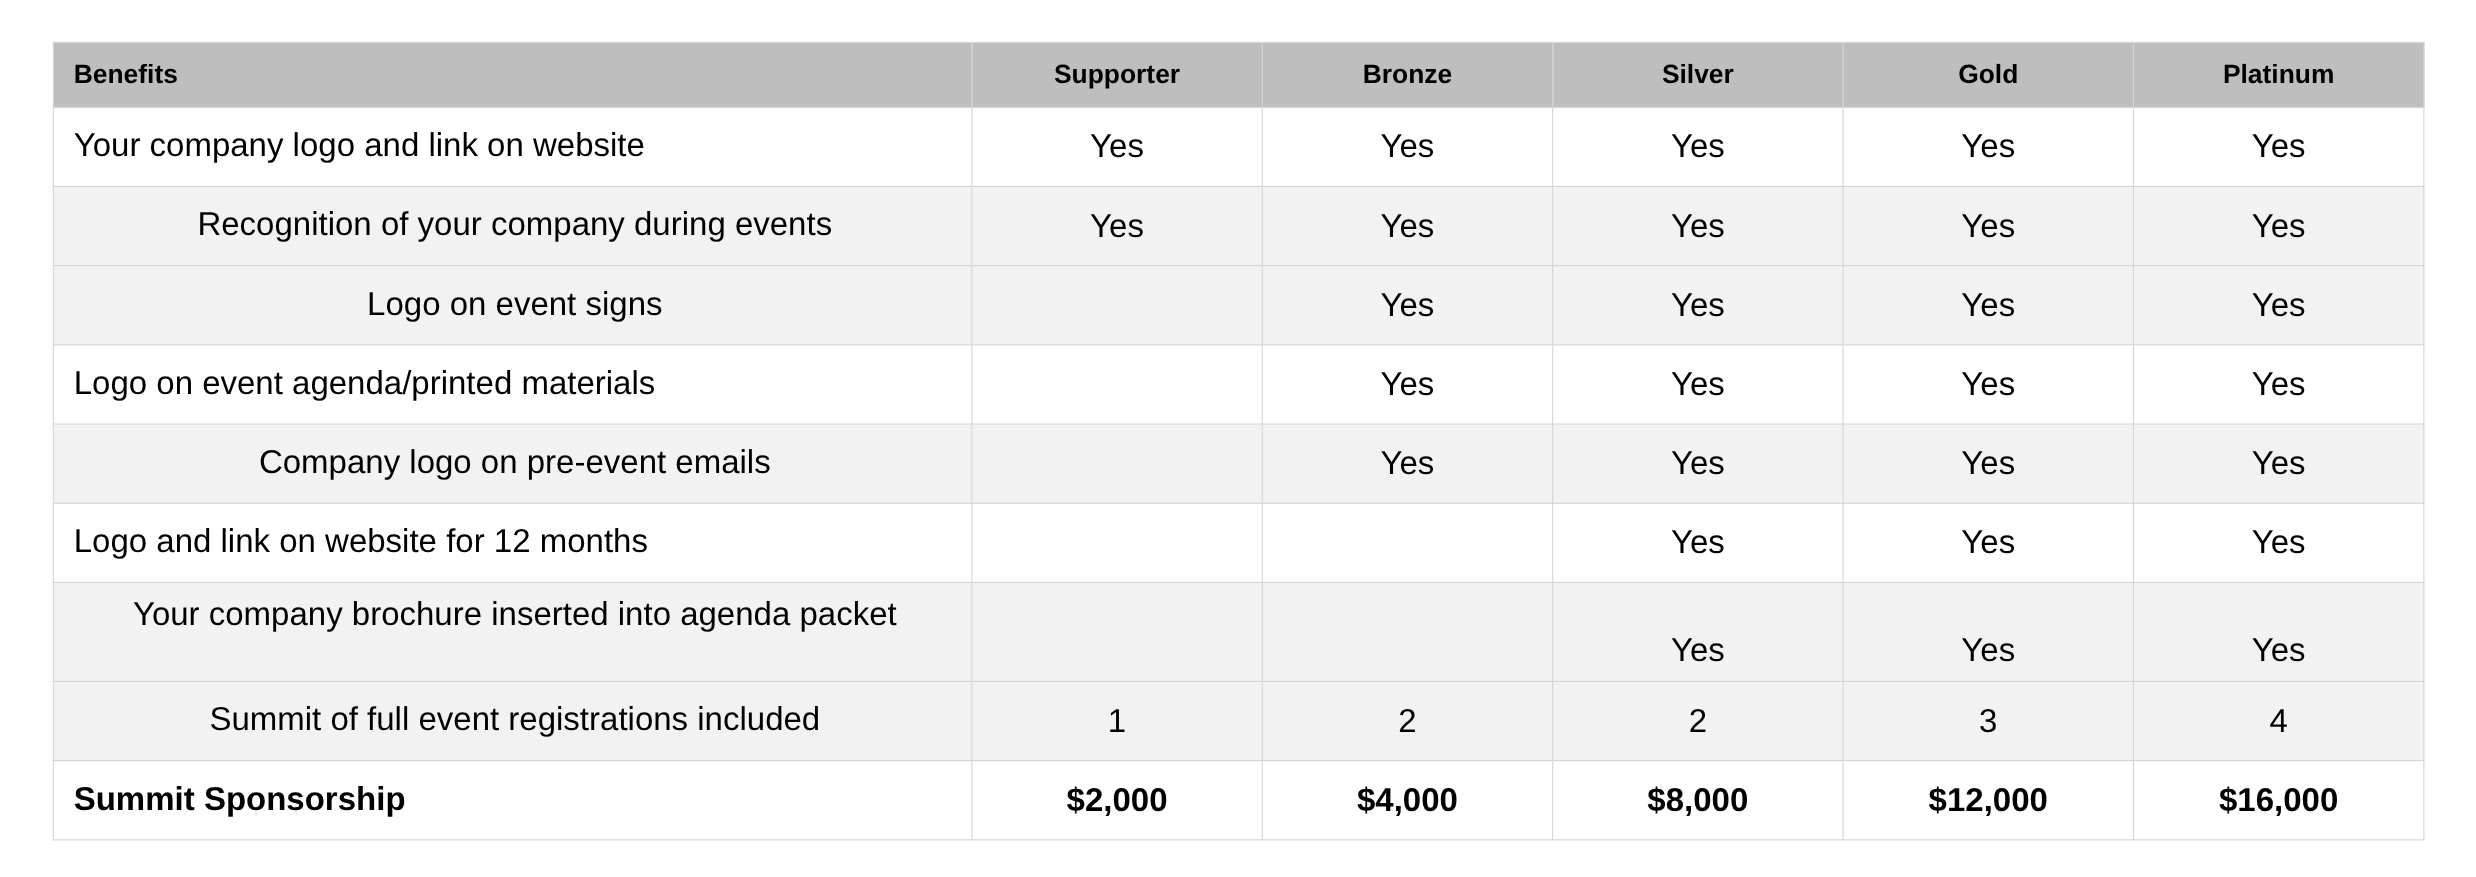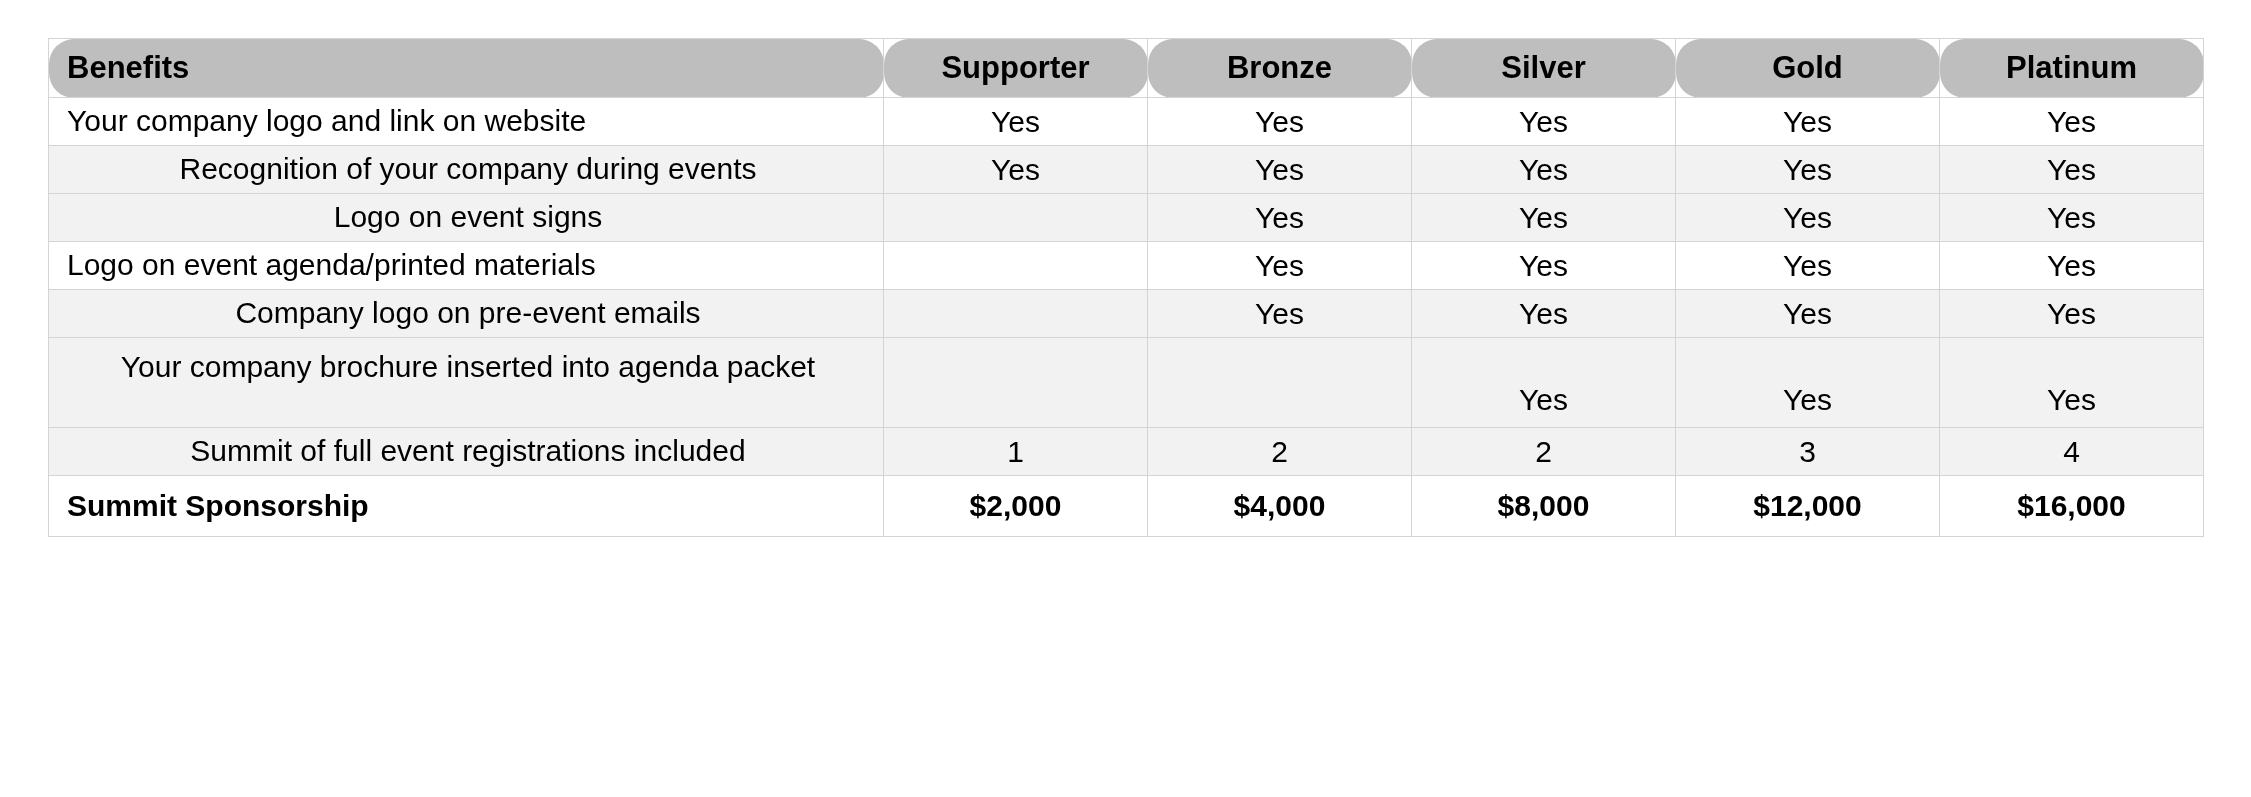--- a/index.html
+++ b/index.html
@@ -29,32 +29,31 @@
   table.benefits th,
   table.benefits td {
     border: 1px solid #d4d4d4;
     padding: 0 14px;
     vertical-align: middle;
   }
   thead th {
     background: #bebebe;
     font-weight: bold;
     height: 58px;
-    font-size: 31px;
+    font-size: 24px;
     border-color: #c9c9c9;
-    border-radius: 25px;
   }
   thead th.h-benefits {
     text-align: left;
     padding-left: 18px;
   }
   thead th.h-tier {
     text-align: center;
   }
-  tbody tr { height: 48px; }
+  tbody tr { height: 72px; }
   tbody tr.zebra td { background: #f2f2f2; text-align: center; }
   tbody td.label {
     text-align: left;
     padding-left: 18px;
     line-height: 1.28;
   }
   tbody td.val {
     text-align: center;
   }
   tbody tr.tall { height: 90px; }
@@ -130,20 +129,28 @@
         <td class="val">Yes</td>
       </tr>
       <tr class="zebra">
         <td class="label">Company logo on pre-event emails</td>
         <td class="val"></td>
         <td class="val">Yes</td>
         <td class="val">Yes</td>
         <td class="val">Yes</td>
         <td class="val">Yes</td>
       </tr>
+      <tr>
+        <td class="label">Logo and link on website for 12 months</td>
+        <td class="val"></td>
+        <td class="val"></td>
+        <td class="val">Yes</td>
+        <td class="val">Yes</td>
+        <td class="val">Yes</td>
+      </tr>
       <tr class="zebra tall">
         <td class="label">Your company brochure inserted into agenda packet</td>
         <td class="val"></td>
         <td class="val"></td>
         <td class="val">Yes</td>
         <td class="val">Yes</td>
         <td class="val">Yes</td>
       </tr>
       <tr class="zebra">
         <td class="label">Summit of full event registrations included</td>

